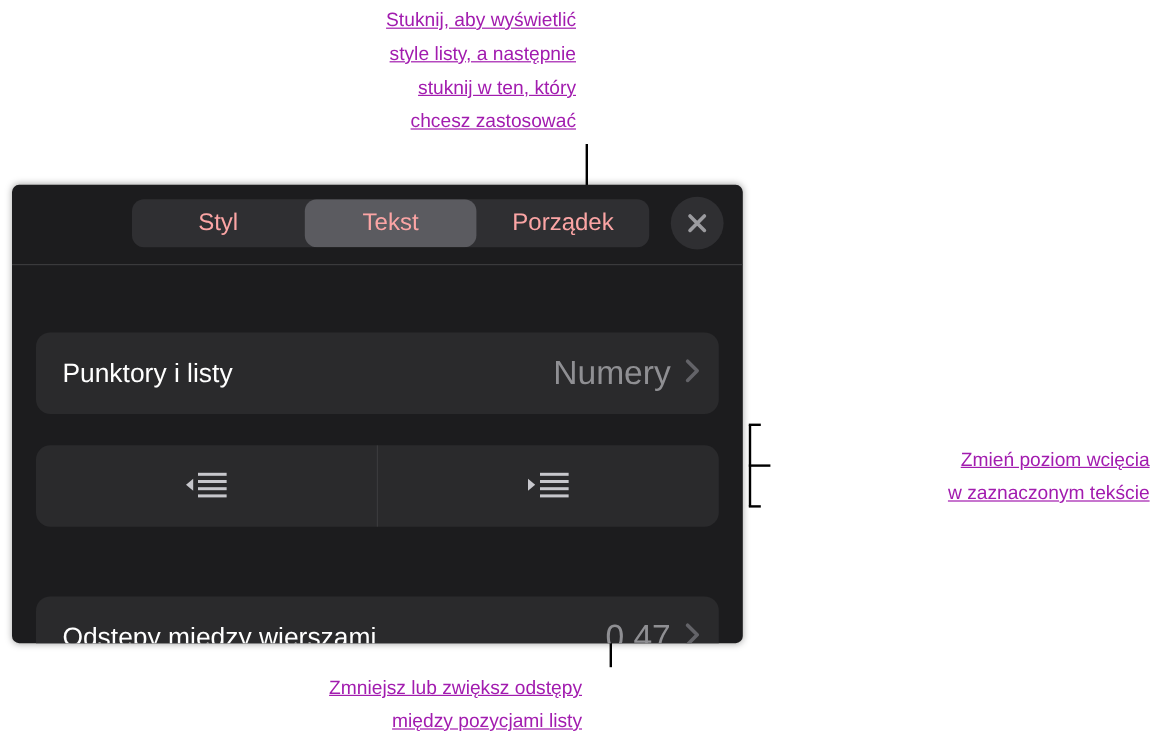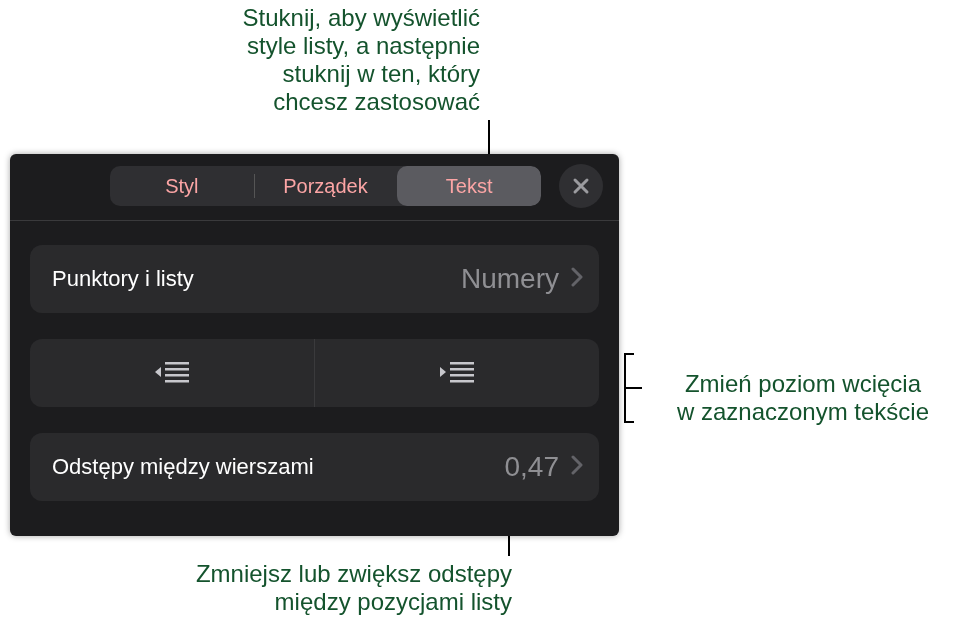--- a/index.html
+++ b/index.html
@@ -87,20 +87,21 @@
     .rows { padding: 24px 20px 0; display: flex; flex-direction: column; gap: 26px; }
 
     .row {
       background: #2a2a2c;
       border-radius: 12px;
       height: 68px;
       display: flex;
       align-items: center;
       padding: 0 16px 0 22px;
       cursor: pointer;
+      margin-top: 32px;
     }
     .row-label {
       flex: 1;
       color: #fff;
       font-size: 22px;
     }
     .row-value {
       color: #8f8f93;
       font-size: 28px;
       margin-right: 12px;
@@ -120,26 +121,27 @@
       align-items: center;
       justify-content: center;
       cursor: pointer;
     }
     .indent-btn + .indent-btn { border-left: 1px solid #3a3a3c; }
     .indent-btn svg { width: 34px; height: 26px; fill: #c7c7cc; }
 
     
     .callout {
       position: absolute;
-      color: #14532d;
-      font-size: 24px;
+      color: #a21caf;
+      font-size: 16px;
       line-height: 28px;
       text-align: right;
-    }
-    .callout.left { text-align: center; }
+      text-decoration: underline;
+    }
+    .callout.left { text-align: right; }
 
     
     .line {
       position: absolute;
       background: #000;
     }
   </style>
 </head>
 <body>
 
@@ -155,38 +157,38 @@
 <div class="callout left" style="top:370px; left:648px; width:310px;">
   <span style="white-space:pre-line;">Zmień poziom wcięcia
 w zaznaczonym tekście</span>
 </div>
 
 <div class="line" style="left:624px; top:354px; width:2px; height:68px;"></div>
 <div class="line" style="left:624px; top:353px; width:10px; height:2px;"></div>
 <div class="line" style="left:624px; top:421px; width:10px; height:2px;"></div>
 <div class="line" style="left:624px; top:387px; width:18px; height:2px;"></div>
 
-<div class="callout" style="top:560px; left:182px; width:330px; text-align:right;">
+<div class="callout" style="top:560px; left:155px; width:330px; text-align:right;">
   <span style="white-space:pre-line;">Zmniejsz lub zwiększ odstępy
 między pozycjami listy</span>
 </div>
 
 <div class="line" style="left:508px; top:498px; width:2px; height:58px;"></div>
 
 <div class="panel">
   <div class="panel-header">
     <div class="seg">
       <div class="seg-item">
         <span>Styl</span>
       </div>
+      <div class="seg-item active">
+        <span>Tekst</span>
+      </div>
       <div class="seg-item">
         <span>Porządek</span>
-      </div>
-      <div class="seg-item active">
-        <span>Tekst</span>
       </div>
     </div>
     <div class="close-btn">
       <svg viewBox="0 0 20 20">
         <path d="M4 4 L16 16 M16 4 L4 16"></path>
       </svg>
     </div>
   </div>
   <div class="divider"></div>
 

